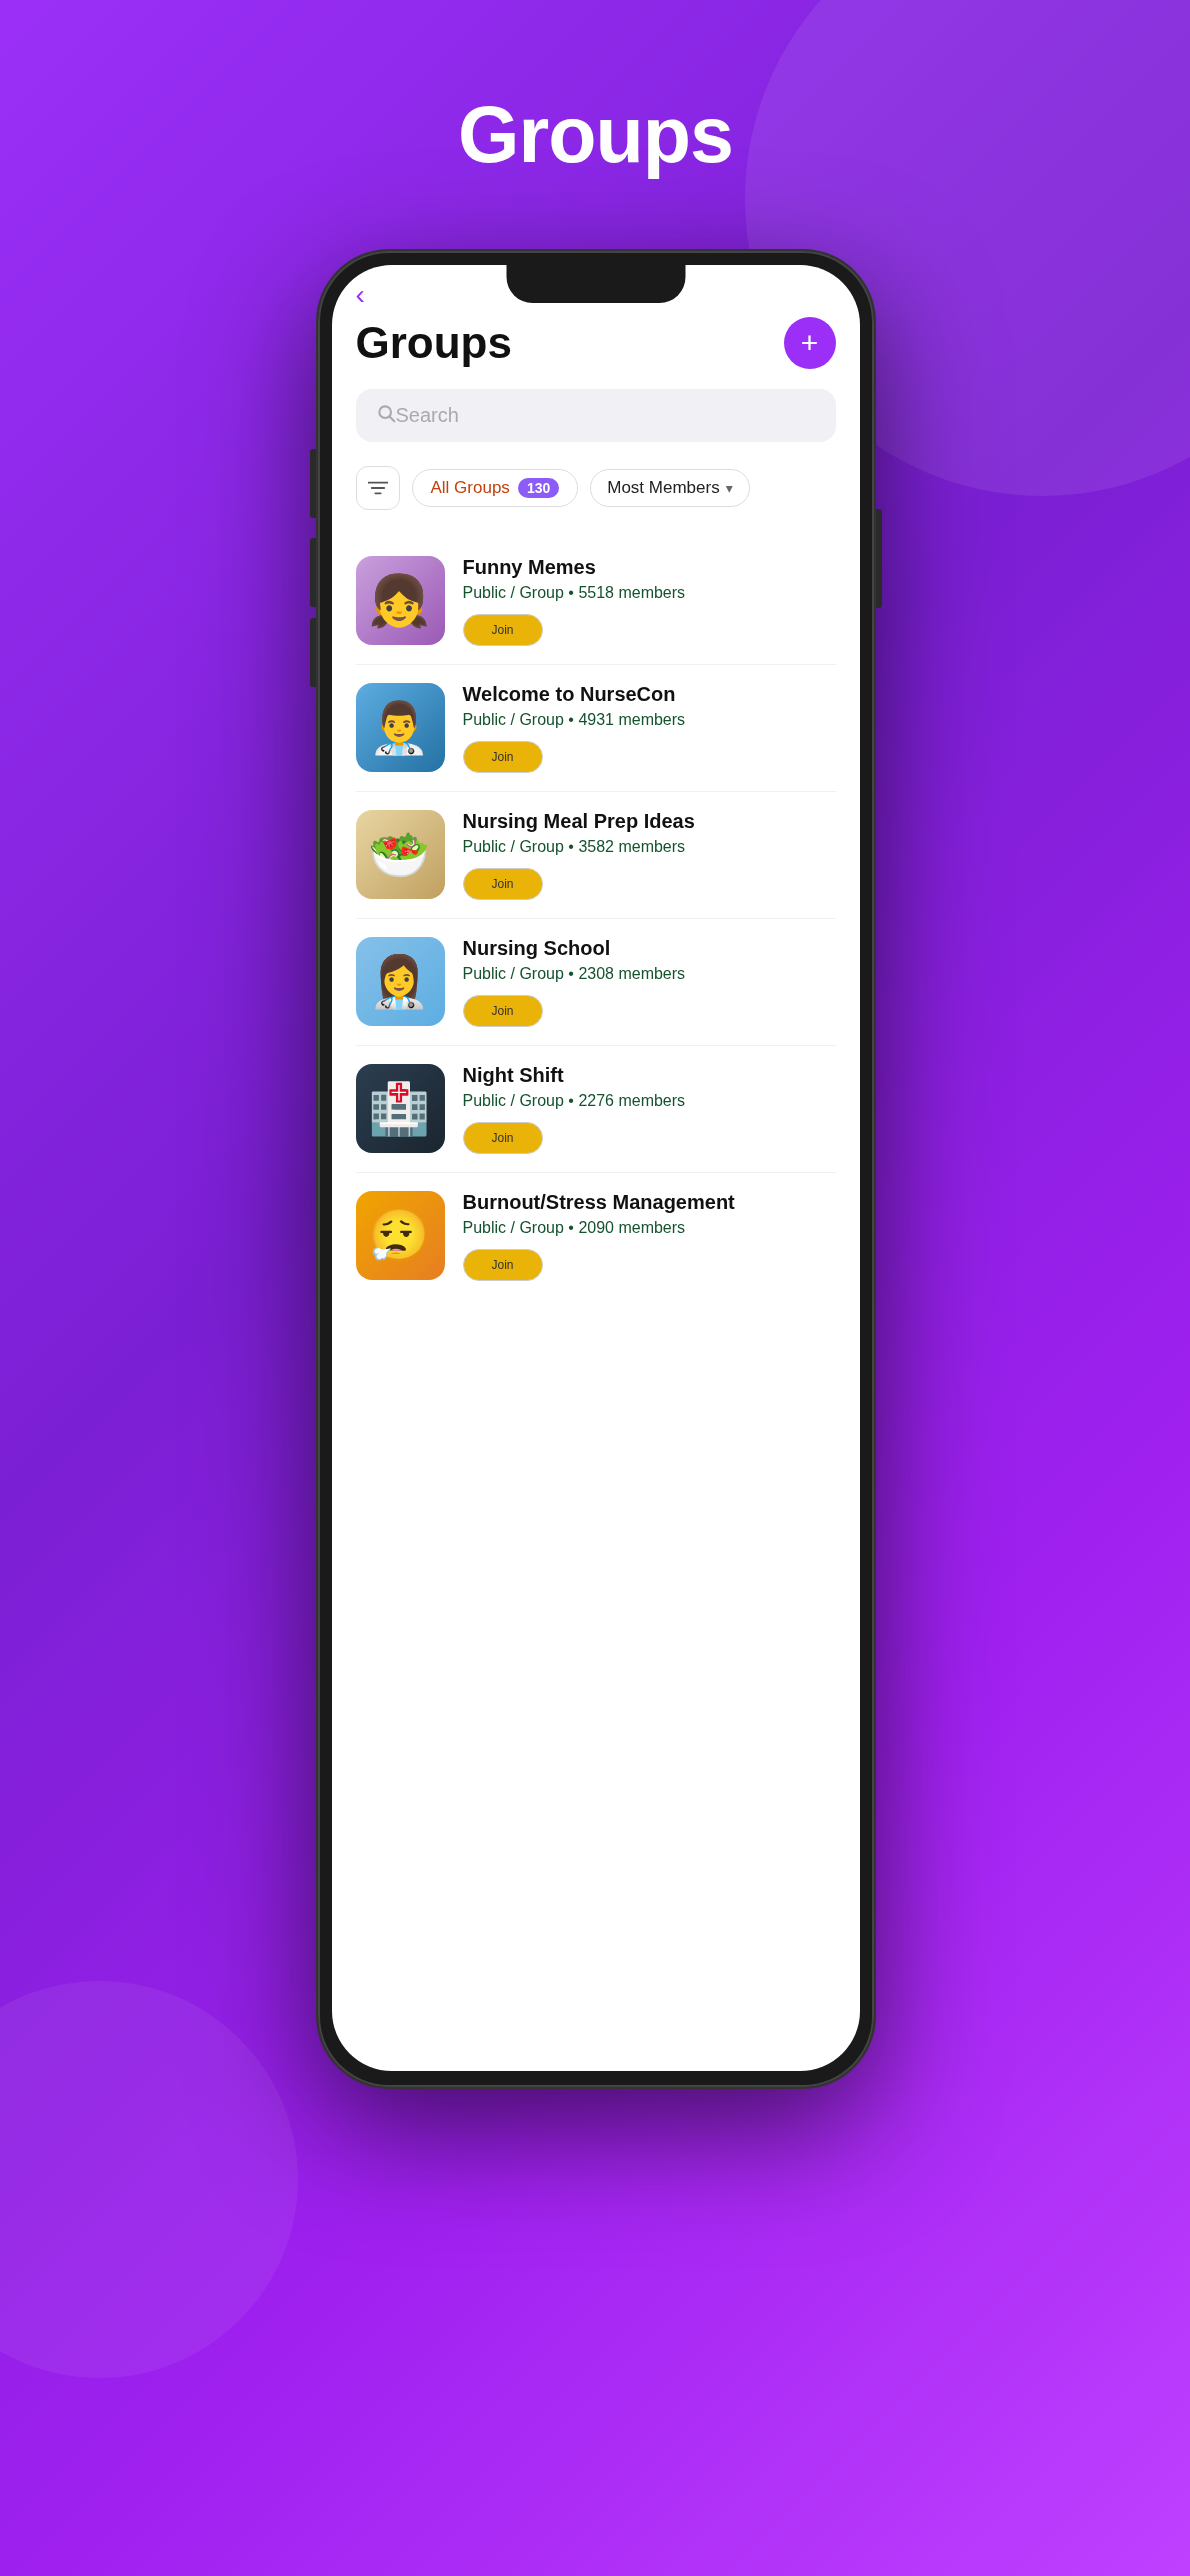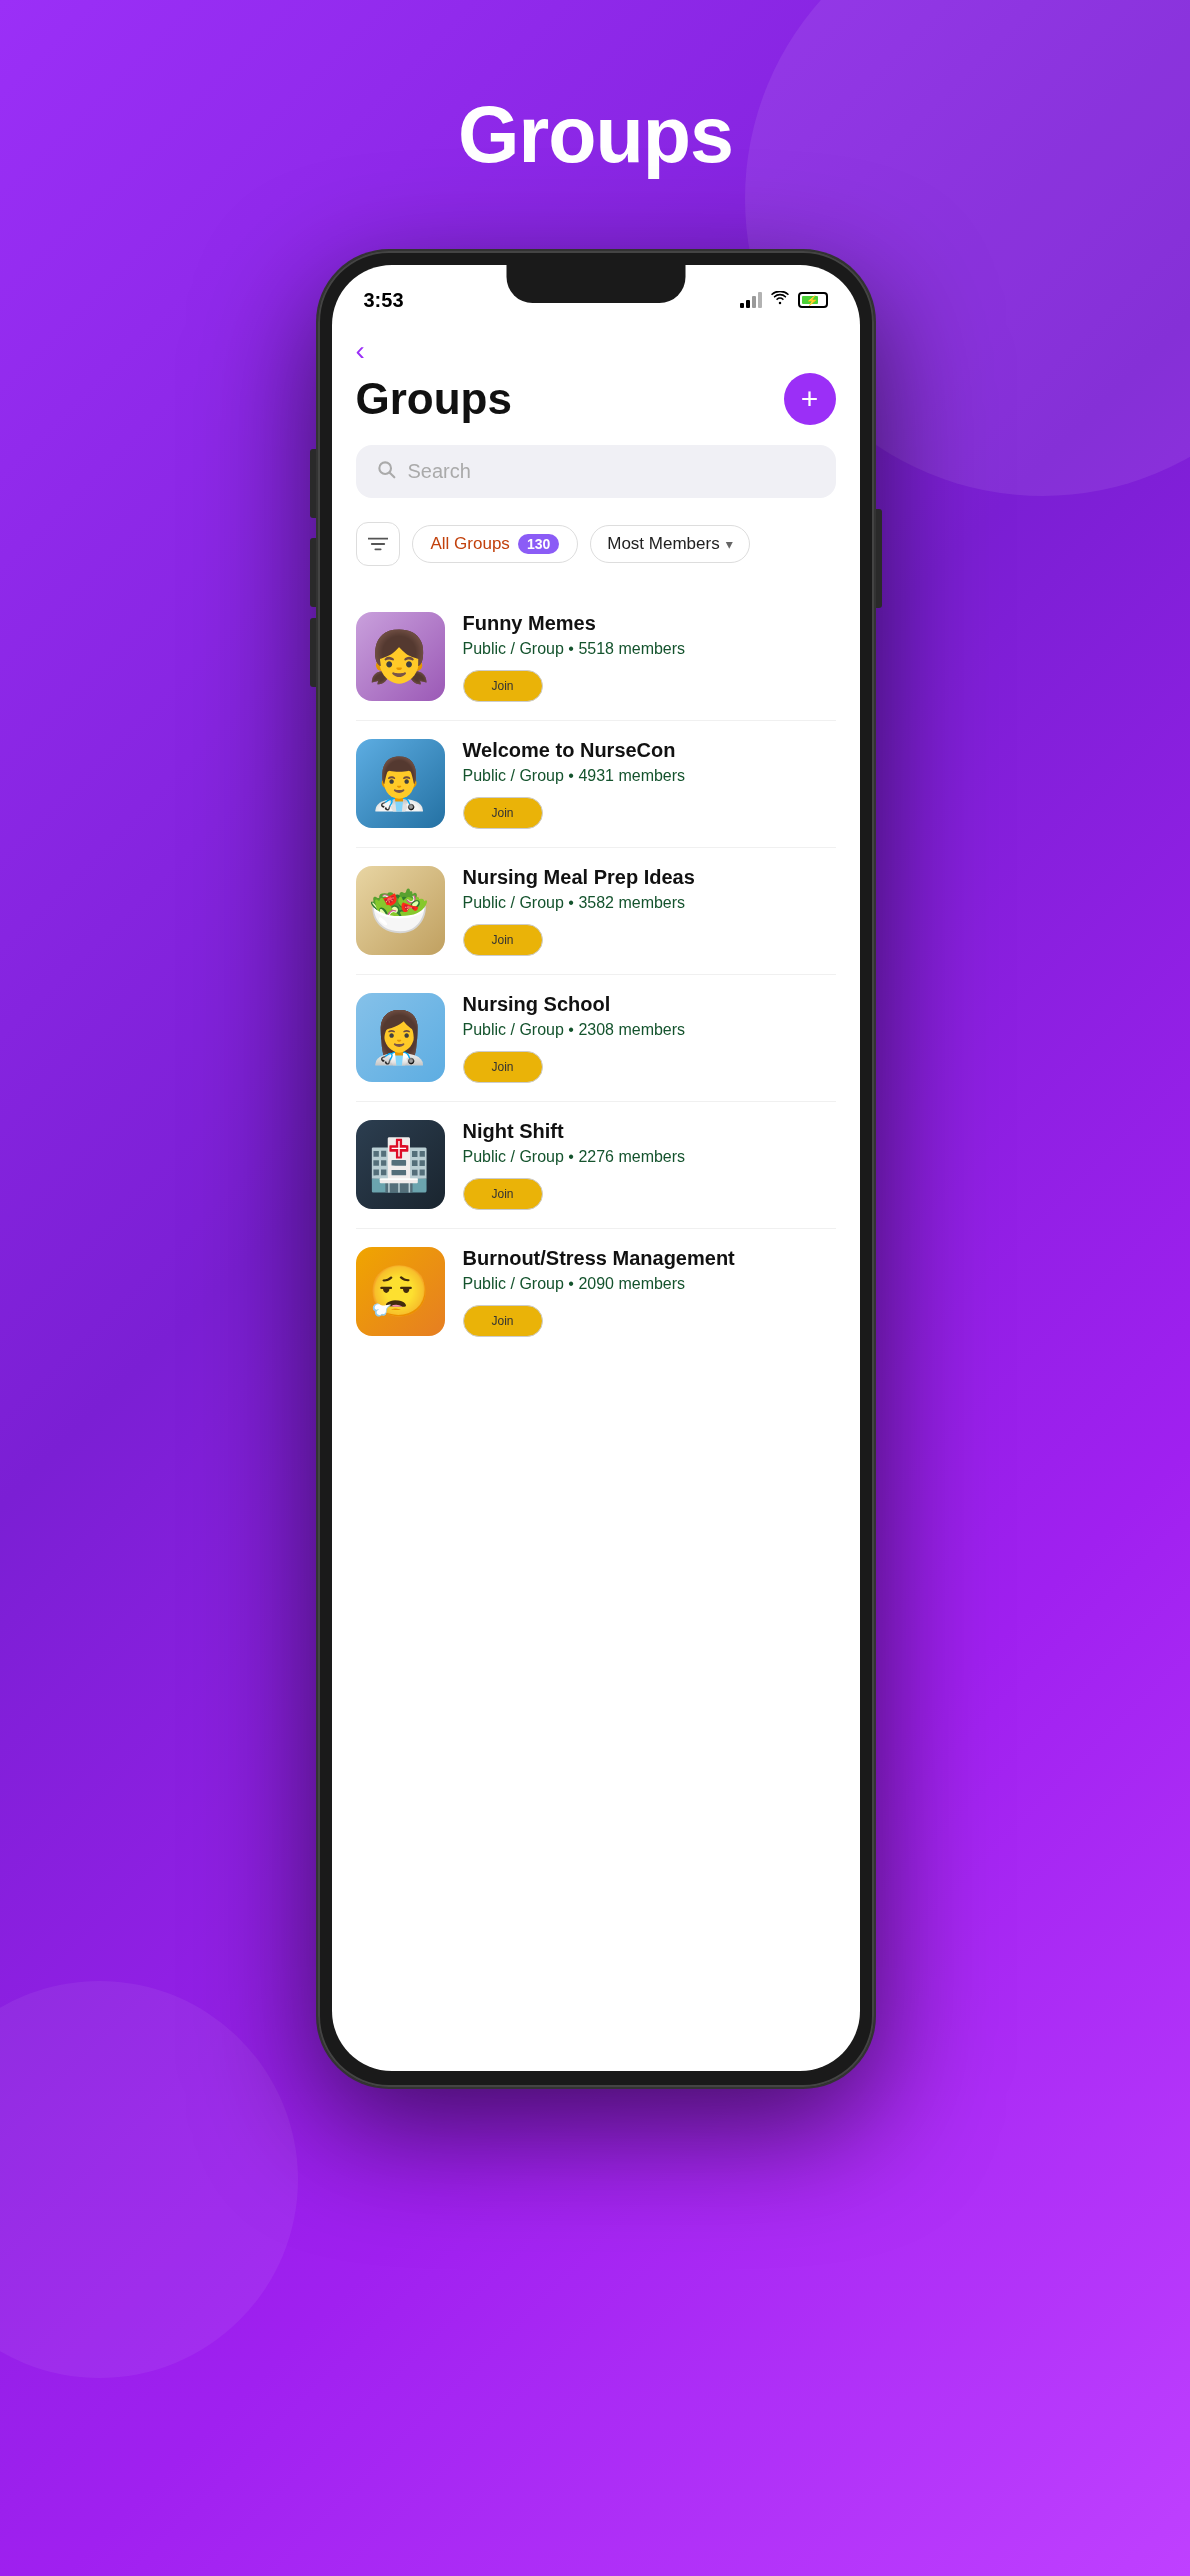--- a/index.html
+++ b/index.html
@@ -255,21 +255,20 @@
       border: none;
     }
 
     
     .search-bar {
       background: #f0f0f5;
       border-radius: 16px;
       padding: 14px 20px;
       display: flex;
       align-items: center;
-      gap: 12px;
       margin-bottom: 24px;
     }
     .search-icon-svg {
       color: #aaa;
       font-size: 20px;
     }
     .search-placeholder {
       color: #aaa;
       font-size: 20px;
     }
@@ -459,45 +458,20 @@
 <section class="hero-section">
   <h1 class="hero-title">Groups</h1>
 </section>
 
 <div class="phone-wrapper">
   <div class="phone-frame">
     <div class="phone-screen">
 
       <div class="notch"></div>
 
-      <div class="status-bar">
-        <span class="status-time">3:53</span>
-        <div class="status-icons">
-          <div class="signal-bars">
-            <span></span>
-              <span></span>
-              <span></span>
-              <span></span>
-          </div>
-          <span class="wifi-icon">
-            <svg width="20" height="14" viewBox="0 0 24 16" fill="none">
-              <path d="M12 12.5a1.5 1.5 0 100 3 1.5 1.5 0 000-3z" fill="#000"></path>
-              <path d="M8.5 9.5C9.6 8.4 10.7 8 12 8c1.3 0 2.4.4 3.5 1.5" stroke="#000" stroke-width="2" fill="none" stroke-linecap="round"></path>
-              <path d="M5.5 6.5C7.3 4.7 9.5 4 12 4s4.7.7 6.5 2.5" stroke="#000" stroke-width="2" fill="none" stroke-linecap="round"></path>
-              <path d="M2.5 3.5C5.1 0.9 8.4 0 12 0s6.9.9 9.5 3.5" stroke="#000" stroke-width="2" fill="none" stroke-linecap="round"></path>
-            </svg>
-          </span>
-          <div class="battery-container">
-            <div class="battery-body">
-              <div class="battery-fill"></div>
-              <span class="battery-bolt">⚡</span>
-            </div>
-          </div>
-        </div>
-      </div>
 
       <div class="app-content">
 
         
         <div class="back-btn">
           <span class="back-chevron">‹</span>
         </div>
 
         
         <div class="page-header">

